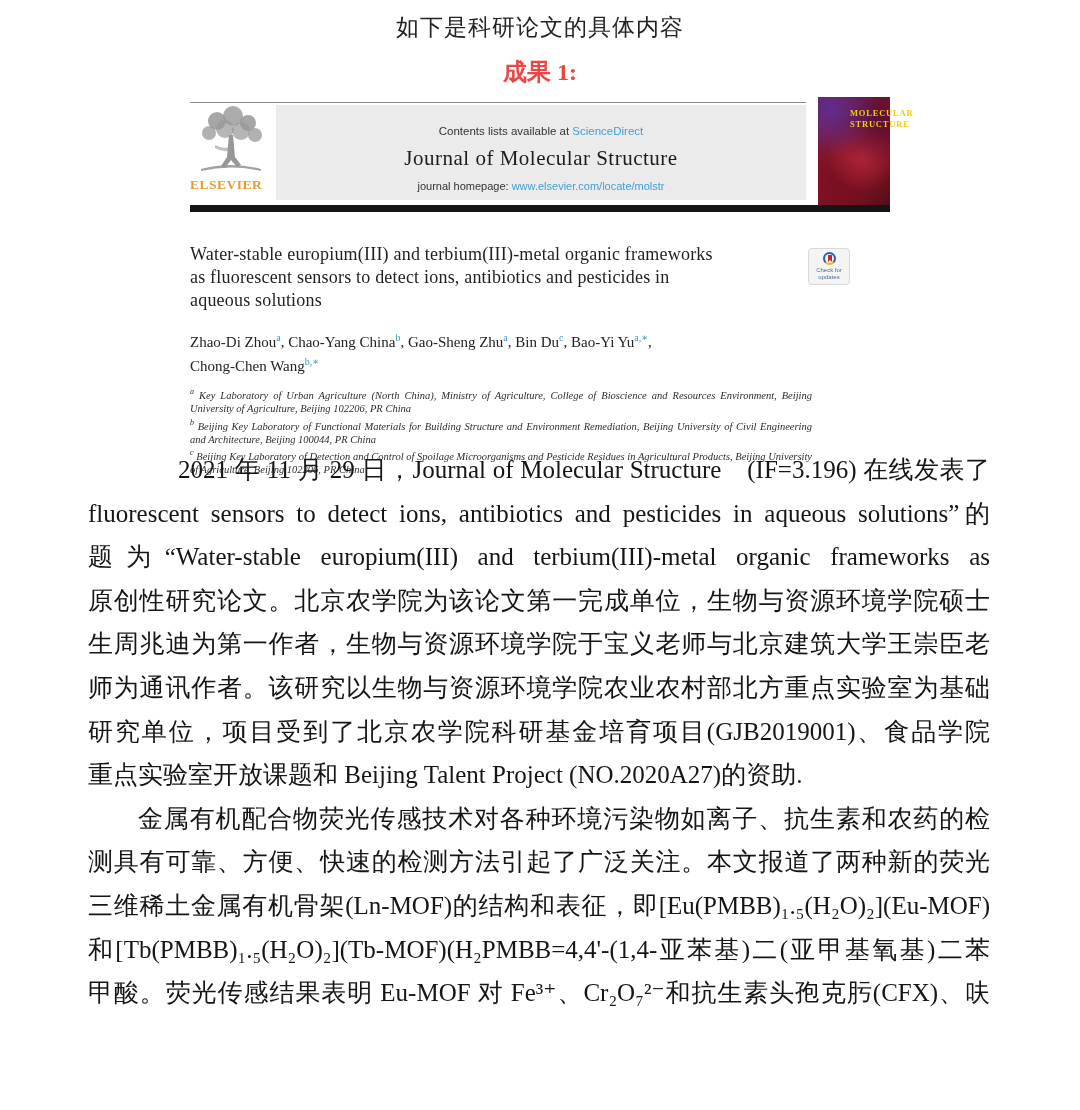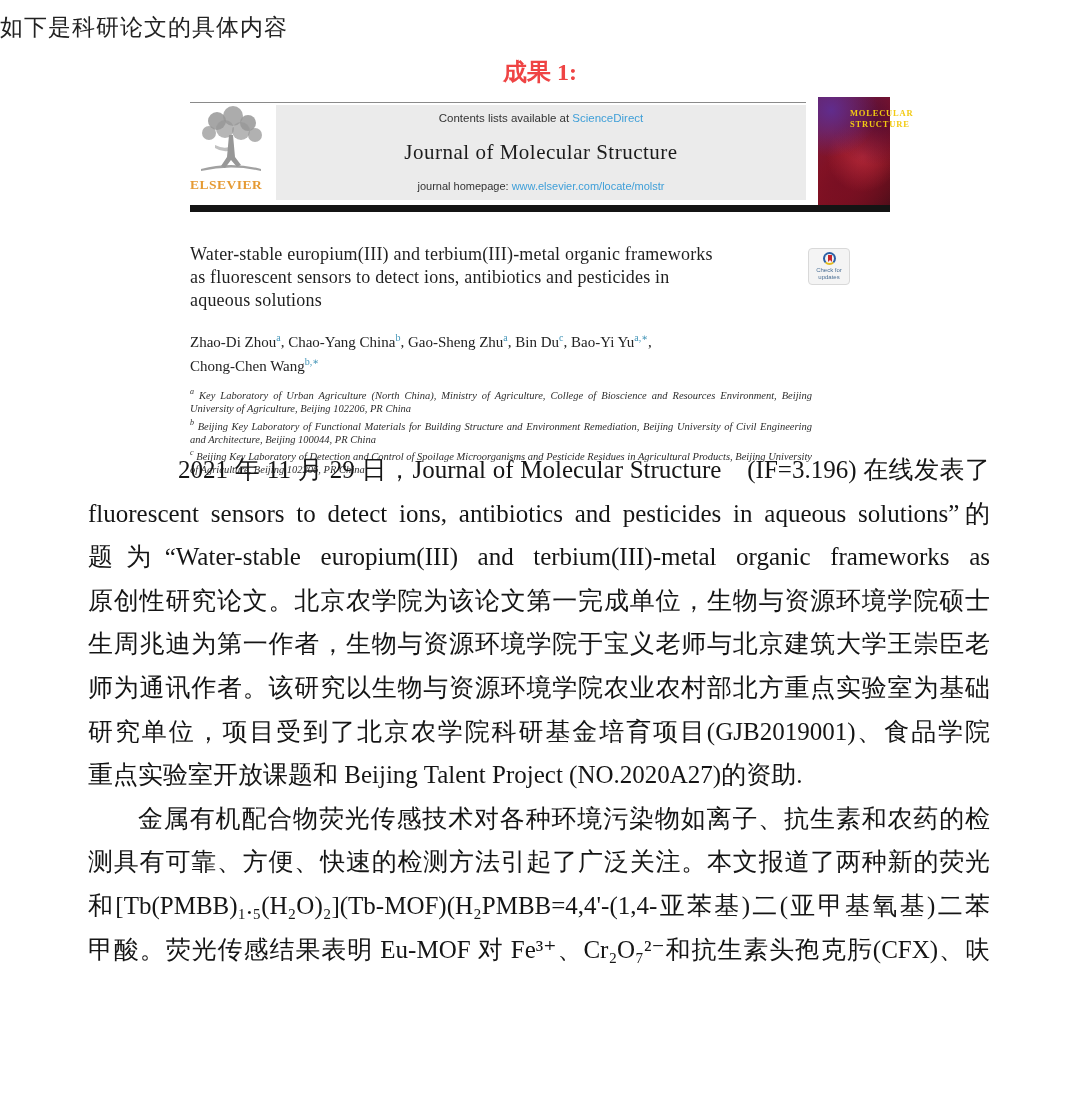--- a/index.html
+++ b/index.html
@@ -1,41 +1,41 @@
 <!DOCTYPE html>
 <html><head>
 <meta charset="utf-8">
 <style>
   html,body{margin:0;padding:0;}
   body{
     width:1080px;height:1110px;background:#ffffff;overflow:hidden;
     font-family:"Liberation Serif","DejaVu Serif",serif;color:#1a1a1a;position:relative;
   }
   .page-heading{
-    position:absolute;top:12px;left:0;width:1080px;
+    position:absolute;top:12px;left:0;width:1080px;text-align:center;
     font-size:23px;letter-spacing:1px;color:#222;
   }
   .page-subheading{
     position:absolute;top:56px;left:0;width:1080px;text-align:center;
     font-size:24px;font-weight:bold;color:#ef4444;
   }
 
   
   .journal-header{position:absolute;left:190px;top:97px;width:700px;height:120px;}
   .topline{position:absolute;left:0;top:5px;width:616px;height:1px;background:#8a8a8a;}
   .logo-col{position:absolute;left:0;top:8px;width:82px;height:97px;}
   .logo-col svg{display:block;margin:0 auto;}
   .elsevier-label{
     font-family:"Liberation Serif",serif;font-size:13.5px;letter-spacing:.5px;
     color:#e met;color:#e59a33;margin-top:-2px;font-weight:bold;
   }
   .graybox{
     position:absolute;left:86px;top:8px;width:530px;height:95px;background:#ebebeb;
     display:flex;flex-direction:column;justify-content:space-between;
-    padding:7px 0 8px 0;box-sizing:border-box;text-align:center;
+    padding:20px 0 8px 0;box-sizing:border-box;text-align:center;
   }
   .contents-line{font-family:"Liberation Sans","DejaVu Sans",sans-serif;font-size:11.5px;color:#333;}
   .link-blue{color:#3f9fd8;}
   .journal-name{font-size:21px;color:#1c1c1c;letter-spacing:.5px;}
   .homepage-line{font-family:"Liberation Sans","DejaVu Sans",sans-serif;font-size:11px;color:#333;}
   .cover{
     position:absolute;left:628px;top:0;width:72px;height:108px;
     background:
       radial-gradient(circle at 18% 12%, rgba(95,45,145,.95), rgba(95,45,145,0) 42%),
       radial-gradient(circle at 80% 20%, rgba(60,10,60,.65), rgba(60,10,60,0) 45%),
@@ -163,15 +163,16 @@
   <div class="cn-line indent-wide">2021 年 11 月 29 日，Journal of Molecular Structure　(IF=3.196) 在线发表了</div>
   <div class="cn-line">fluorescent sensors to detect ions, antibiotics and pesticides in aqueous solutions”的</div>
   <div class="cn-line">题为“Water-stable europium(III) and terbium(III)-metal organic frameworks as</div>
   <div class="cn-line">原创性研究论文。北京农学院为该论文第一完成单位，生物与资源环境学院硕士</div>
   <div class="cn-line">生周兆迪为第一作者，生物与资源环境学院于宝义老师与北京建筑大学王崇臣老</div>
   <div class="cn-line">师为通讯作者。该研究以生物与资源环境学院农业农村部北方重点实验室为基础</div>
   <div class="cn-line">研究单位，项目受到了北京农学院科研基金培育项目(GJB2019001)、食品学院</div>
   <div class="cn-line no-stretch">重点实验室开放课题和 Beijing Talent Project (NO.2020A27)的资助.</div>
   <div class="cn-line indent">金属有机配合物荧光传感技术对各种环境污染物如离子、抗生素和农药的检</div>
   <div class="cn-line">测具有可靠、方便、快速的检测方法引起了广泛关注。本文报道了两种新的荧光</div>
+  <div class="cn-line">三维稀土金属有机骨架(Ln-MOF)的结构和表征，即[Eu(PMBB)₁.₅(H₂O)₂](Eu-MOF)</div>
   <div class="cn-line">和[Tb(PMBB)₁.₅(H₂O)₂](Tb-MOF)(H₂PMBB=4,4'-(1,4-亚苯基)二(亚甲基氧基)二苯</div>
   <div class="cn-line">甲酸。荧光传感结果表明 Eu-MOF 对 Fe³⁺、Cr₂O₇²⁻和抗生素头孢克肟(CFX)、呋</div>
 </div>
 
 </body></html>

